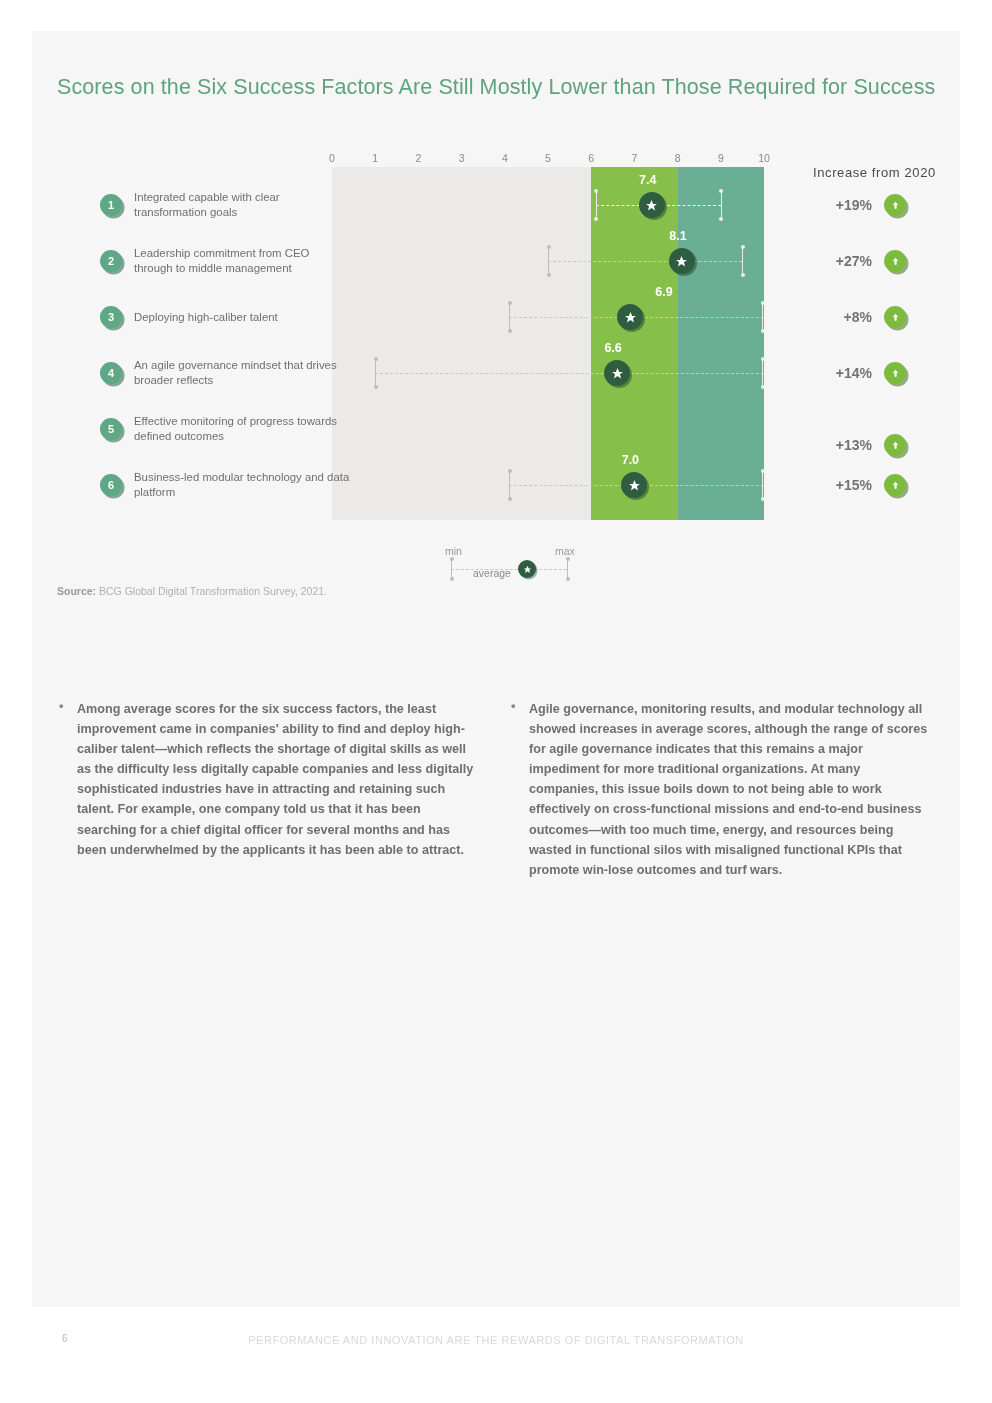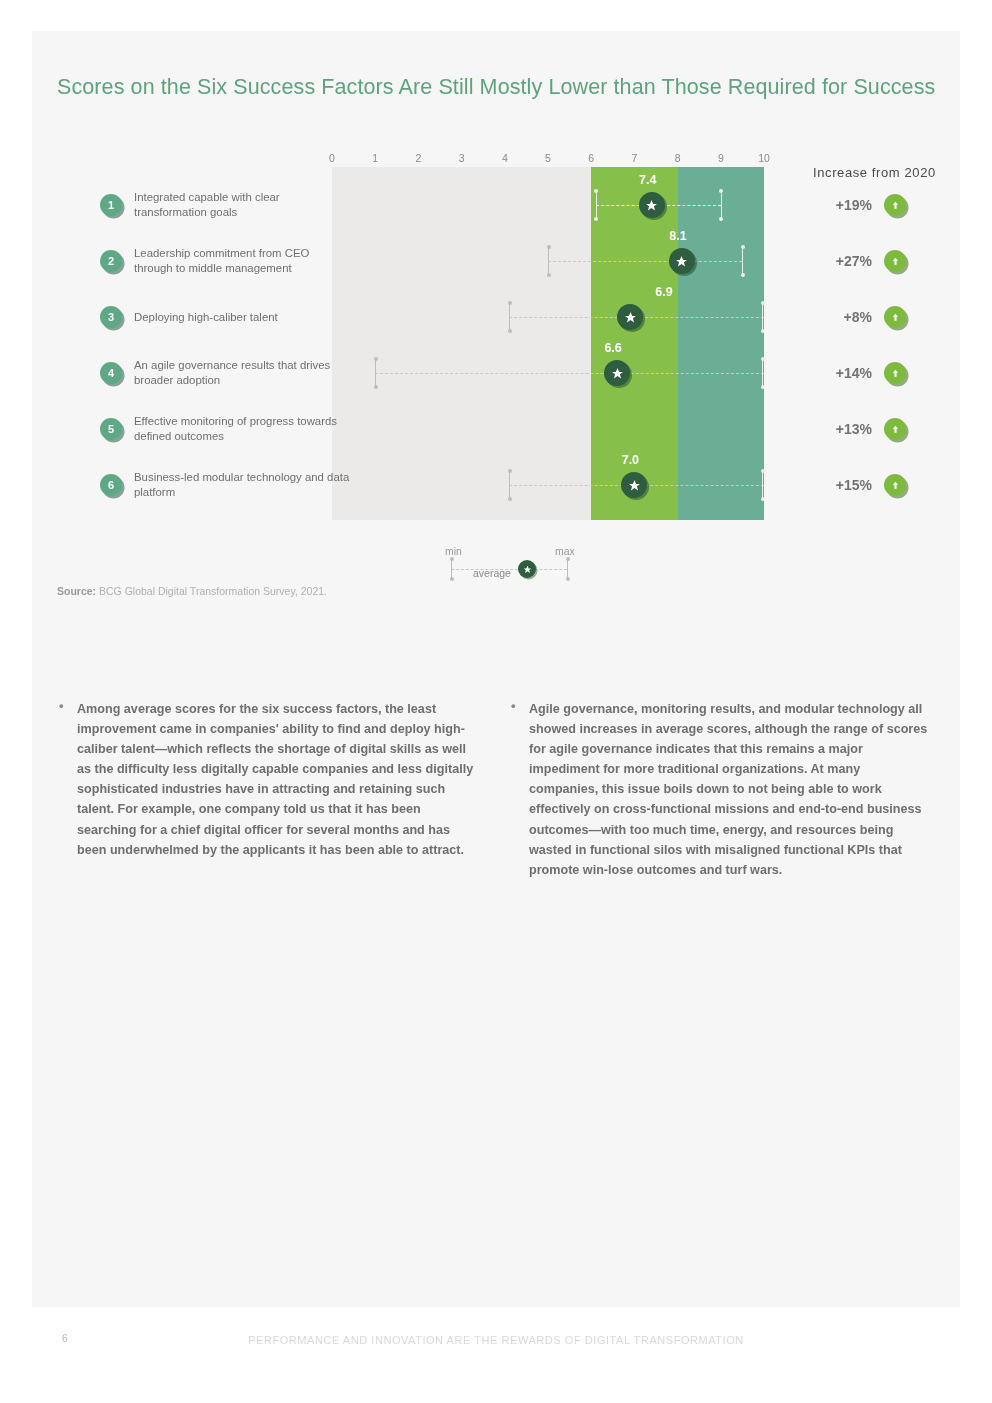--- a/index.html
+++ b/index.html
@@ -279,21 +279,21 @@
           <div class="factor" style="top: 202px;">
             <div class="badge">2</div>
             <div class="factor-label">Leadership commitment from CEO through to middle management</div>
           </div>
           <div class="factor" style="top: 258px;">
             <div class="badge">3</div>
             <div class="factor-label">Deploying high-caliber talent</div>
           </div>
           <div class="factor" style="top: 314px;">
             <div class="badge">4</div>
-            <div class="factor-label">An agile governance results that drives broader adoption</div>
+            <div class="factor-label">An agile governance mindset that drives broader reflects</div>
           </div>
           <div class="factor" style="top: 370px;">
             <div class="badge">5</div>
             <div class="factor-label">Effective monitoring of progress towards defined outcomes</div>
           </div>
           <div class="factor" style="top: 426px;">
             <div class="badge">6</div>
             <div class="factor-label">Business-led modular technology and data platform</div>
           </div>
         </div>
@@ -325,21 +325,21 @@
             </div>
           </div>
           <div class="inc-row" style="top: 314px;">
             <div class="inc-pct">+14%</div>
             <div class="inc-arrow">
               <svg viewBox="0 0 24 24">
                 <path fill="#ffffff" d="M12 4l6 7h-3.6v8h-4.8v-8H6z"></path>
               </svg>
             </div>
           </div>
-          <div class="inc-row" style="top: 370px; align-items: center;">
+          <div class="inc-row" style="top: 386px; align-items: center;">
             <div class="inc-pct">+13%</div>
             <div class="inc-arrow">
               <svg viewBox="0 0 24 24">
                 <path fill="#ffffff" d="M12 4l6 7h-3.6v8h-4.8v-8H6z"></path>
               </svg>
             </div>
           </div>
           <div class="inc-row" style="top: 426px;">
             <div class="inc-pct">+15%</div>
             <div class="inc-arrow">

